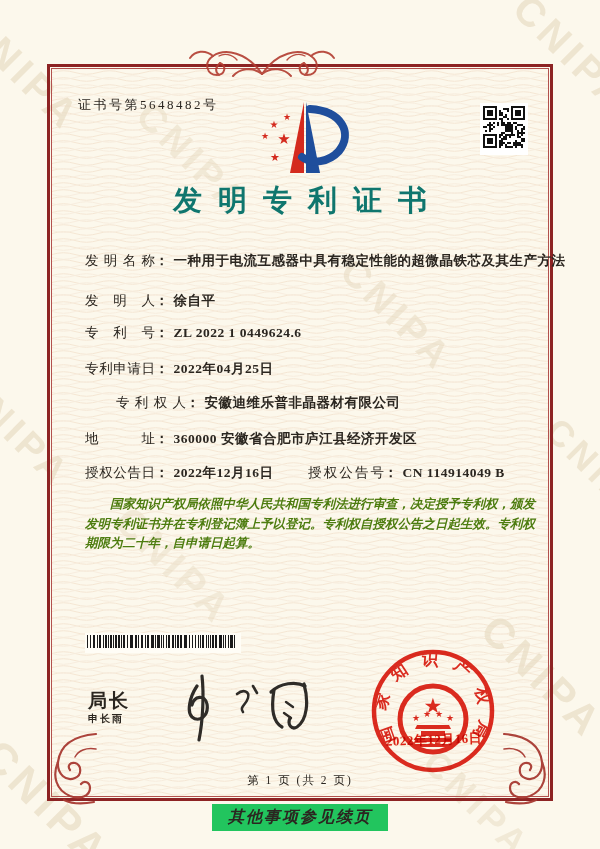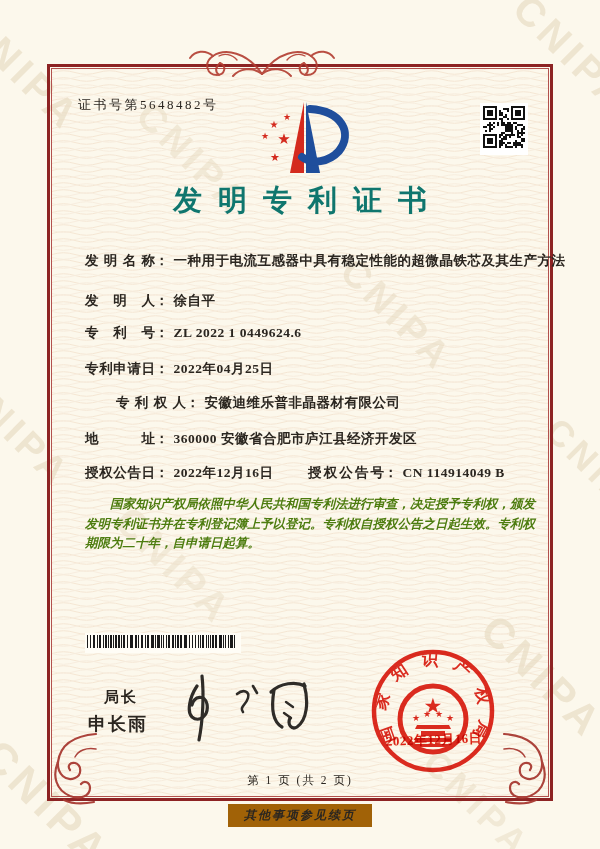--- a/index.html
+++ b/index.html
@@ -16,41 +16,41 @@
   .frame-inner{position:absolute;left:1px;top:1px;right:1px;bottom:1px;border:1px solid #b2514d;}
   .texture{position:absolute;left:52px;top:69px;width:496px;height:727px;z-index:0;opacity:.55;}
   .orn{z-index:3;}
   
   .cert-no{position:absolute;left:78px;top:96px;font-size:13px;letter-spacing:2.5px;z-index:5;}
   .title{position:absolute;left:0;top:181px;width:100%;text-align:center;font-size:29px;
          font-weight:bold;letter-spacing:16px;text-indent:16px;z-index:5;color:#0f766e;}
   .fields{position:absolute;left:85px;top:252px;width:450px;z-index:5;font-size:13.5px;}
   .frow{position:absolute;left:0;white-space:nowrap;}
   .flabel{display:inline-block;width:70px;text-align:justify;text-align-last:justify;
-          font-weight:700;vertical-align:top;}
+          font-weight:400;vertical-align:top;}
   .fval{font-weight:600;letter-spacing:.5px;margin-left:5px;}
   .fcolon{font-weight:600;}
   .pair2{position:absolute;left:223px;top:0;}
   .paras{position:absolute;left:85px;top:495px;width:450px;z-index:5;font-size:12.5px;
          font-style:italic;line-height:19.5px;color:#4d7c0f;}
   .paras p{margin:0;text-indent:2em;font-weight:600;}
   .barcode-box{position:absolute;left:85px;top:633px;background:#fffdf6;padding:1px 2px;z-index:5;}
-  .sig-title{position:absolute;left:104px;top:688px;font-size:15px;font-weight:bold;z-index:5;letter-spacing:2px;}
-  .sig-name{position:absolute;left:88px;top:712px;font-size:18px;font-weight:bold;z-index:5;letter-spacing:2px;}
+  .sig-title{position:absolute;left:88px;top:688px;font-size:19px;font-weight:bold;z-index:5;letter-spacing:2px;}
+  .sig-name{position:absolute;left:88px;top:712px;font-size:10px;font-weight:bold;z-index:5;letter-spacing:2px;}
   .sig-hand{position:absolute;left:175px;top:664px;z-index:5;}
   .seal{position:absolute;left:367px;top:645px;width:132px;height:132px;z-index:6;
         mix-blend-mode:multiply;opacity:.96;}
   .seal-date{position:absolute;left:353px;top:731px;width:162px;text-align:center;z-index:7;
              font-size:13px;font-weight:bold;color:#e02418;letter-spacing:.5px;
              transform:rotate(-2deg);mix-blend-mode:multiply;
              text-shadow:0 0 3px #fff7ea,0 0 3px #fff7ea,0 0 2px #fff7ea;}
   .page-num{position:absolute;left:0;top:773px;width:100%;text-align:center;font-size:11.5px;
             letter-spacing:2px;z-index:5;}
   .cont-note{position:absolute;left:0;top:804px;width:100%;text-align:center;z-index:5;}
-  .cont-note span{display:inline-block;background:#a16207;padding:3px 16px;font-size:12px;
+  .cont-note span{display:inline-block;background:#22c55e;padding:3px 16px;font-size:16px;
             font-style:italic;font-weight:600;letter-spacing:2px;}
   .qr{position:absolute;left:480px;top:103px;background:#ffffff;padding:2px;z-index:5;}
   .logo{position:absolute;left:256px;top:99px;z-index:5;}
 </style>
 </head>
 <body>
 
 <div class="page">
 
   <svg class="texture" width="496" height="727">

